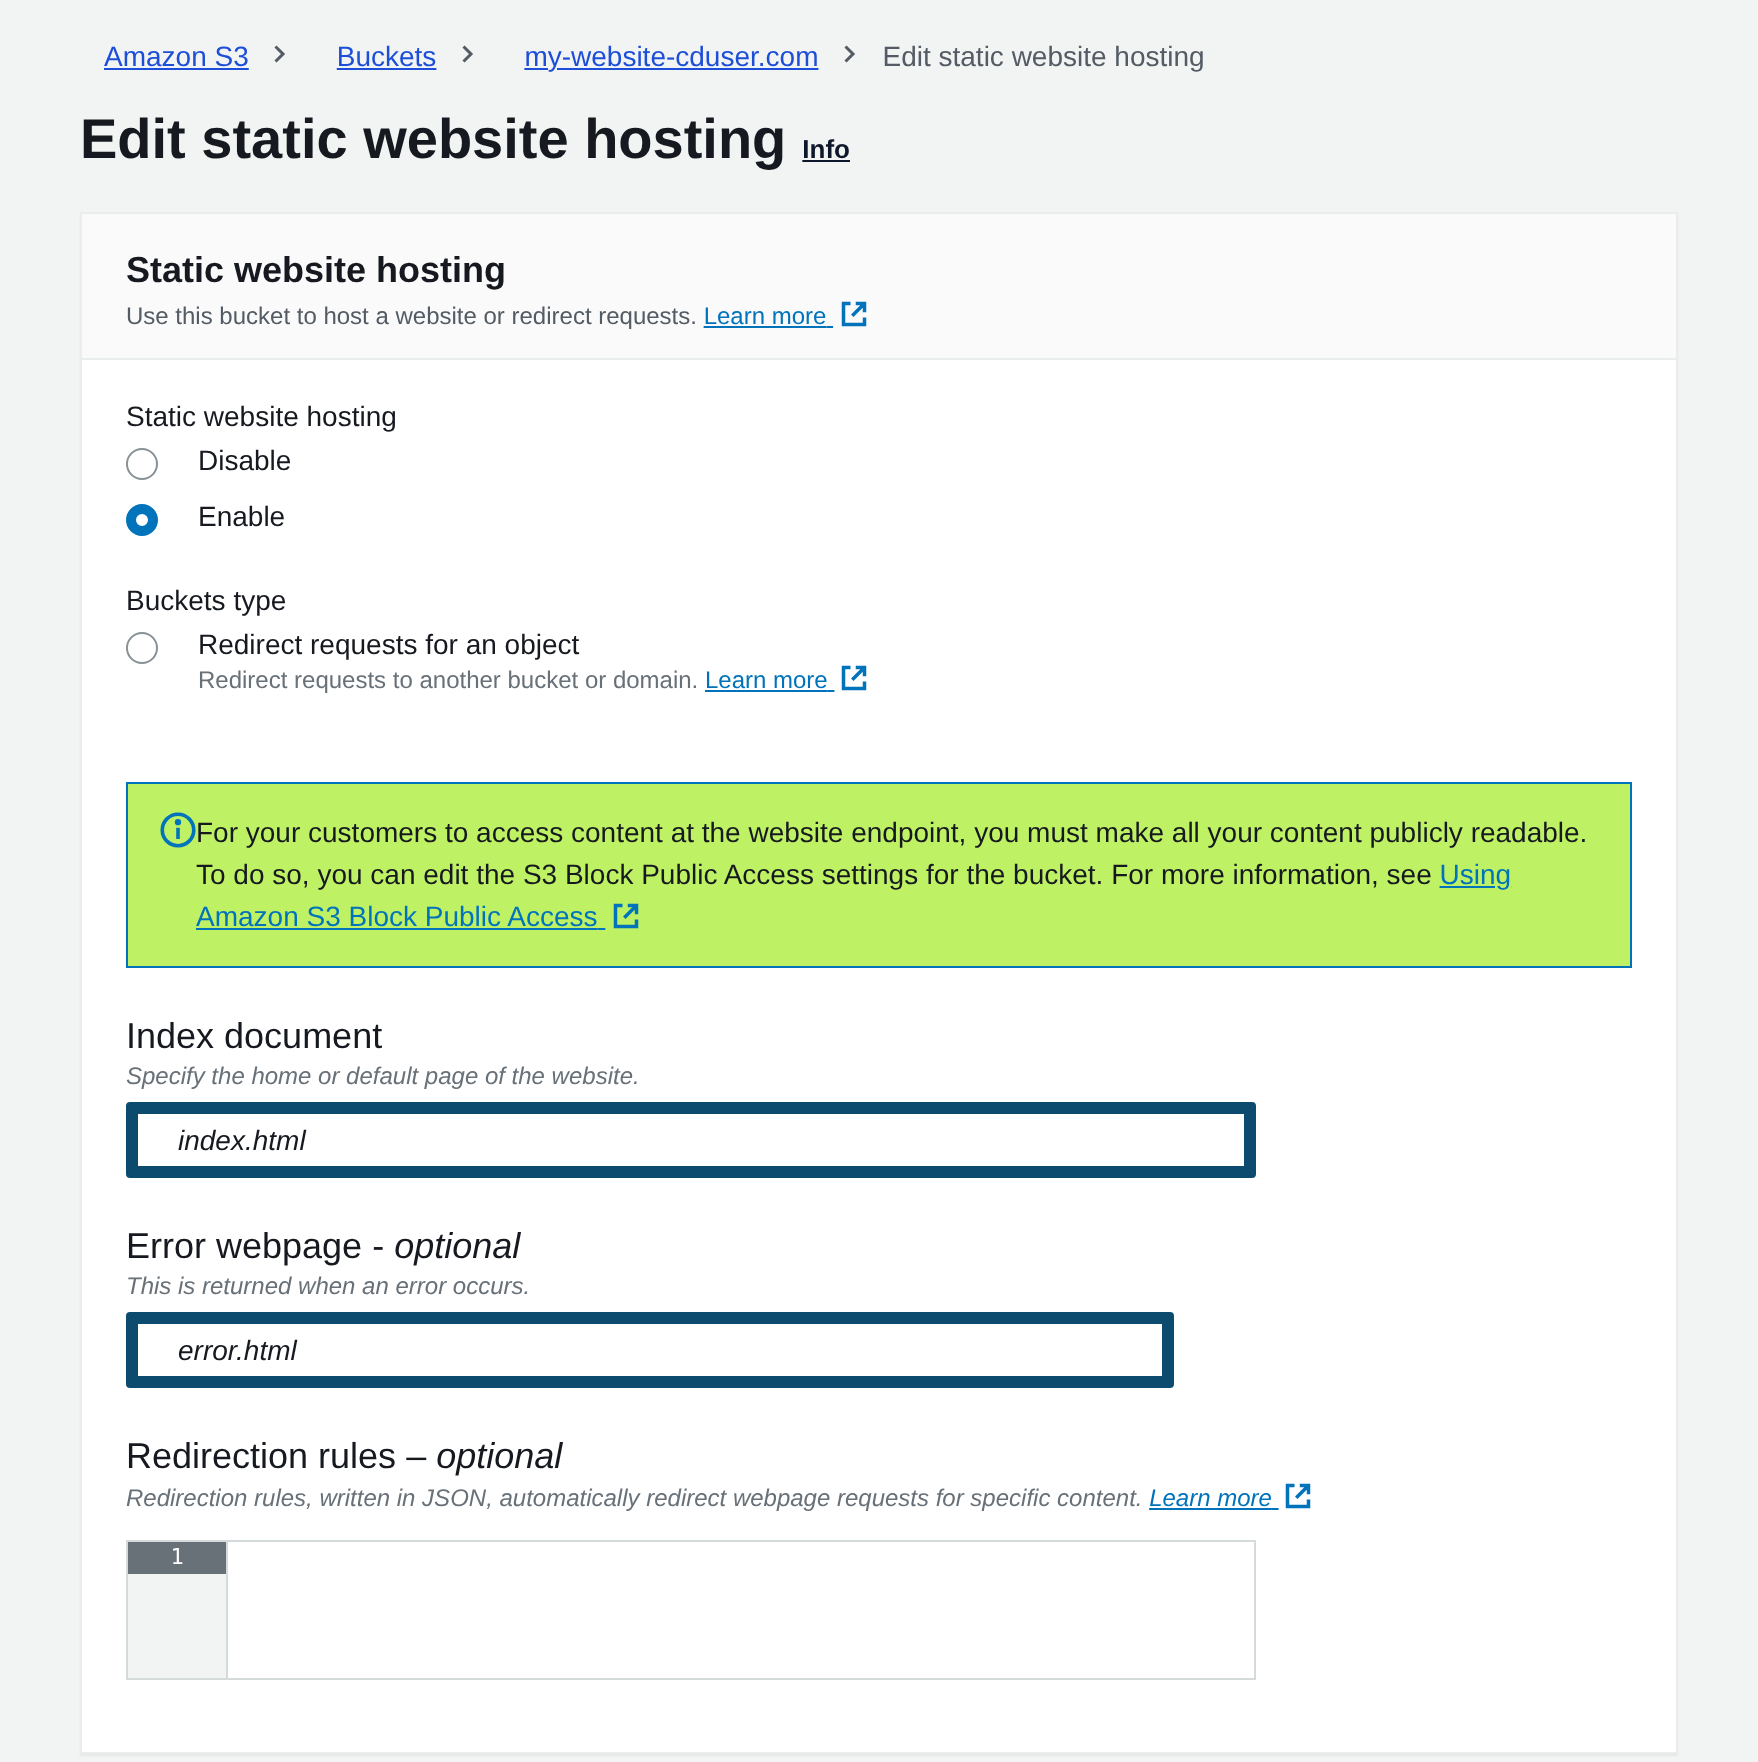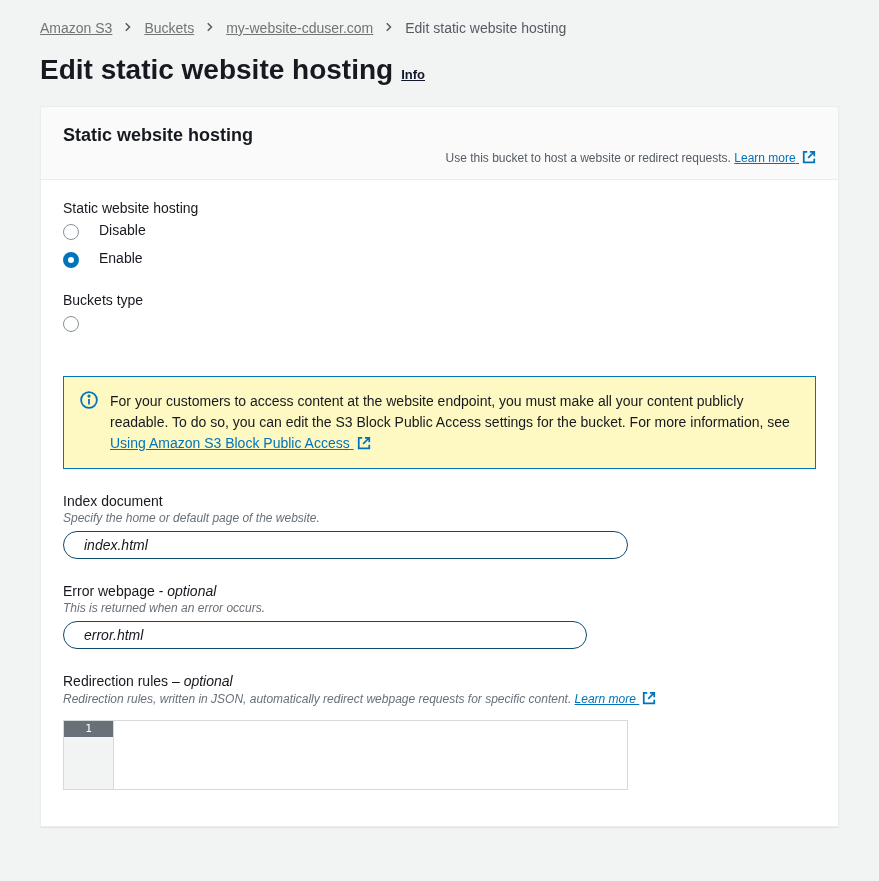--- a/index.html
+++ b/index.html
@@ -11,69 +11,68 @@
     padding: 20px 40px;
     width: 879px;
   }
   .breadcrumb {
     display: flex;
     align-items: center;
     gap: 10px;
     margin-bottom: 18px;
     font-size: 14px;
   }
-  .breadcrumb a { color: #737373; text-decoration: underline; }
+  .breadcrumb a { color: #1d4ed8; text-decoration: underline; margin-left: 12px; }
   .breadcrumb .sep { color: #545b64; }
   .breadcrumb .current { color: #545b64; font-weight: 500; }
   h1.page-title { font-size: 28px; font-weight: 700; margin-bottom: 20px; display:flex; align-items:baseline; gap:8px;}
   .info-link { font-size: 13px; color: #0f172a; font-weight: 600; }
   .panel {
     background: #fff;
     border: 1px solid #eaeded;
     box-shadow: 0 1px 1px rgba(0,0,0,0.05);
   }
   .panel-header {
     padding: 18px 22px 14px;
     border-bottom: 1px solid #eaeded;
     background:#fafafa;
   }
   .panel-header h2 { font-size: 18px; font-weight: 700; margin-bottom: 4px; }
-  .panel-header .sub { font-size: 12px; color: #545b64; text-align: right; }
+  .panel-header .sub { font-size: 12px; color: #545b64; }
   .learn { color: #0073bb; text-decoration: underline; }
   .learn .ext-icon, .ext-icon { margin-left:3px; vertical-align: -2px; }
   .panel-body { padding: 20px 22px; }
   .field-group { margin-bottom: 24px; }
   .field-label { font-size: 14px; font-weight: 400; color:#16191f; margin-bottom: 6px; }
   .radio-row { display: flex; align-items: flex-start; gap: 20px; margin-bottom: 10px; }
   .radio {
     width: 16px; height: 16px; border: 1px solid #879196; border-radius: 50%;
     flex-shrink: 0; margin-top: 2px; position: relative; background:#fff;
   }
   .radio.selected { border: 5px solid #0073bb; }
   .radio-content .title { font-size: 14px; }
   .radio-content .desc { font-size: 12px; color: #687078; margin-top: 2px; }
   .alert {
     border: 1px solid #0073bb;
-    background: #fef9c3;
+    background: #bef264;
     padding: 14px 16px;
     display: flex;
-    gap: 12px;
     margin-bottom: 24px;
     margin-top: 44px;
   }
   .alert .icon { color: #0073bb; flex-shrink:0; }
   .alert .text { font-size: 14px; line-height: 1.5; color:#16191f; }
   .alert a { color: #0073bb; text-decoration: underline; }
-  .form-label { font-size: 14px; font-weight: 400; margin-bottom: 2px; }
+  .form-label { font-size: 18px; font-weight: 400; margin-bottom: 2px; }
   .form-sub { font-size: 12px; color: #687078; margin-bottom: 6px; font-style: italic; }
   .text-input {
     width: 565px; max-width:100%;
     padding: 5px 20px;
-    border: 1px solid #0c4a6e;
-    border-radius: 14px;
+    border: 6px solid #0c4a6e;
+    border-radius: 2px;
     font-size: 14px;
     font-style: italic;
     color: #16191f;
     background:#fff;
   }
   .optional { font-style: italic; font-weight: 400; }
   .code-editor {
     width: 565px; max-width:100%;
     border: 1px solid #d5dbdb;
     height: 70px;
@@ -154,20 +153,30 @@
             <div class="title">Enable</div>
           </div>
       </div>
     </div>
 
     <div class="field-group">
       <div class="field-label">Buckets type</div>
       <div class="radio-row">
         <div class="radio"></div>
         <div class="radio-content">
+          <div class="title">Redirect requests for an object</div>
+          <div class="desc">
+            <span>Redirect requests to another bucket or domain.</span>
+            <a href="#" class="learn">
+              <span>Learn more</span>
+              <svg class="ext ext-icon" viewBox="0 0 16 16" fill="none" stroke="#0073bb" stroke-width="2">
+                  <path d="M6 2H2v12h12v-4M9 2h5v5M14 2L7 9"></path>
+                </svg>
+            </a>
+          </div>
         </div>
       </div>
     </div>
 
     <div class="alert">
       <div class="icon">
         <svg width="18" height="18" viewBox="0 0 16 16" fill="none" stroke="#0073bb" stroke-width="1.6">
             <circle cx="8" cy="8" r="7"></circle>
             <line x1="8" y1="7" x2="8" y2="12"></line>
             <circle cx="8" cy="4.5" r="0.6" fill="#0073bb"></circle>

